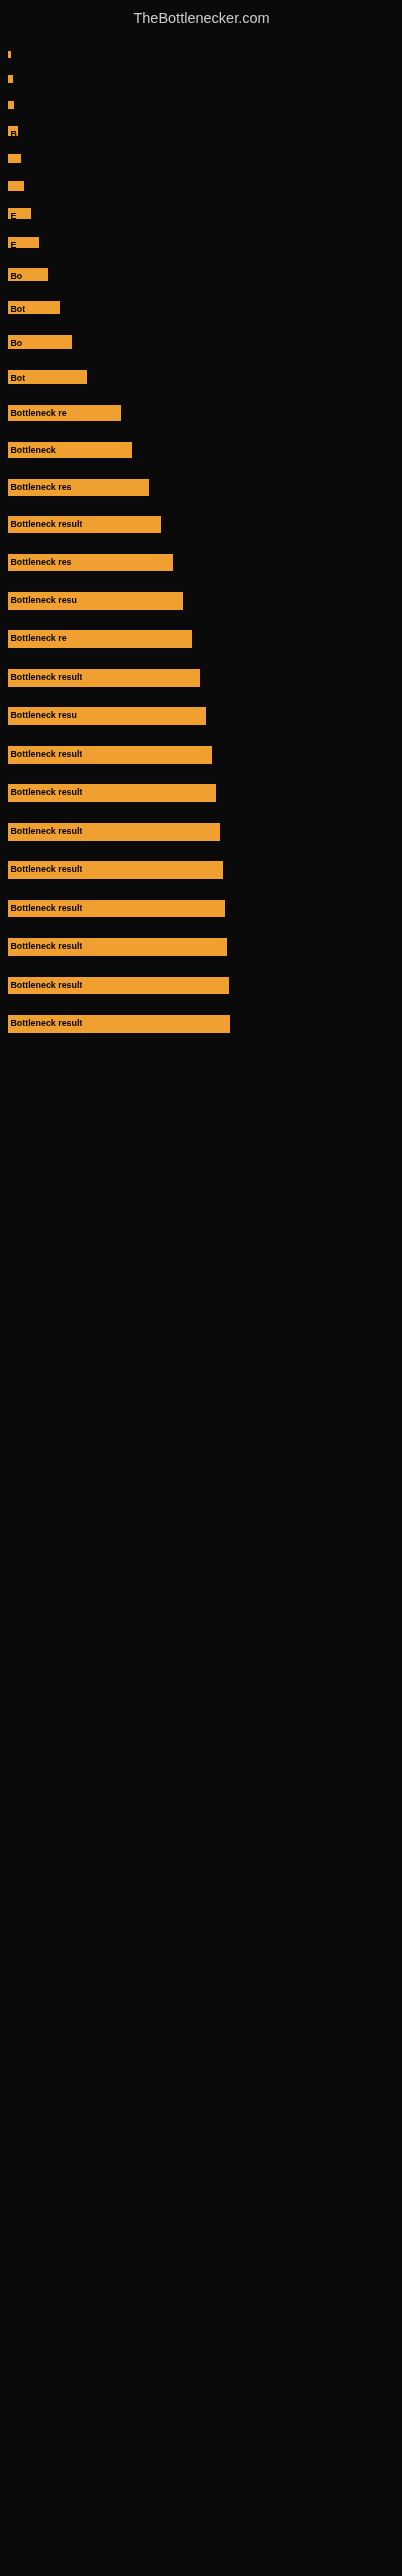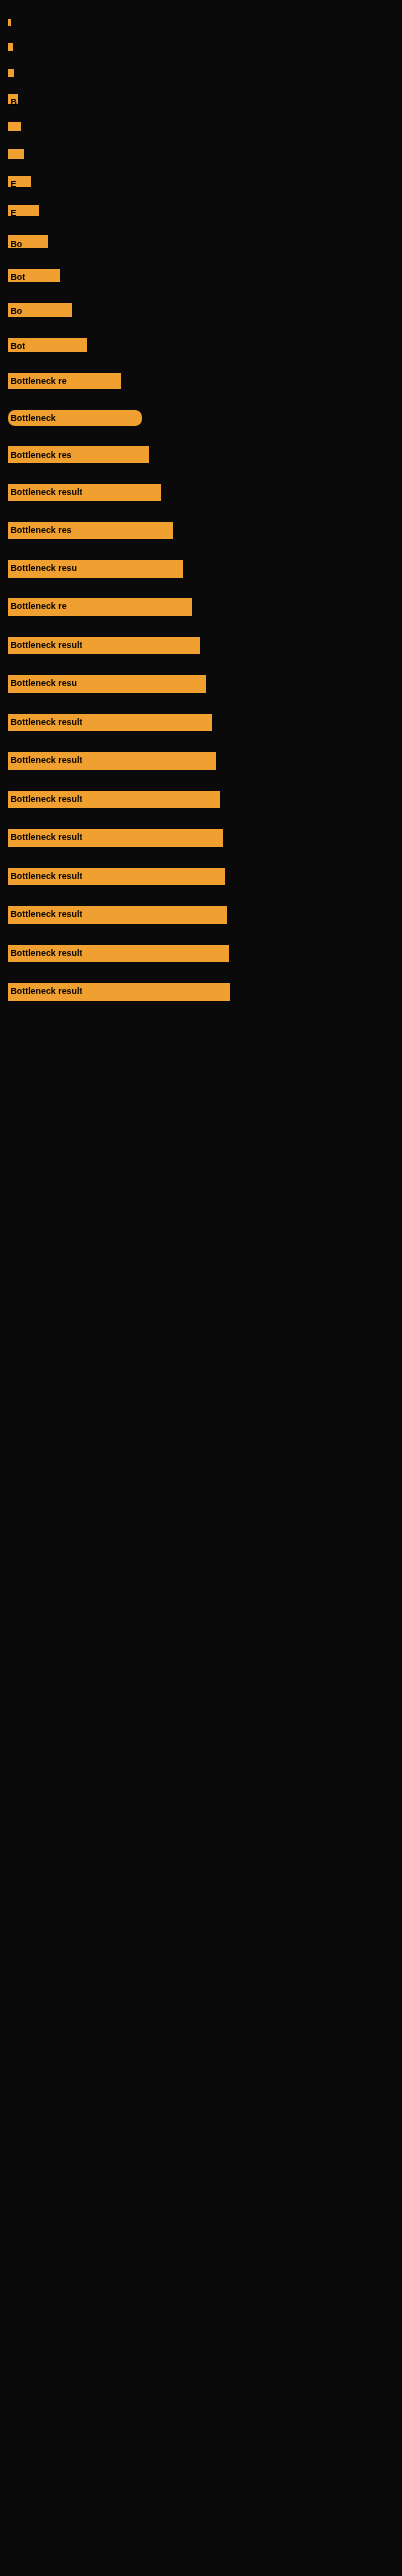--- a/index.html
+++ b/index.html
@@ -45,21 +45,21 @@
     .bar-w-5  { width: 13px; }
     .bar-w-6  { width: 16px; }
     .bar-w-7  { width: 22.5px; }
     .bar-w-8  { width: 31px; }
     .bar-w-9  { width: 40px; }
     .bar-w-10 { width: 52px; }
     .bar-w-11 { width: 64px; }
     .bar-w-12 { width: 79px; }
     .bar-w-13 { width: 95px; }
     .bar-w-14 { width: 113px; }
-    .bar-w-15 { width: 134px; border-radius: 7px; }
+    .bar-w-15 { width: 124px; }
     .bar-w-16 { width: 141px; }
     .bar-w-17 { width: 153px; }
     .bar-w-18 { width: 165px; }
     .bar-w-19 { width: 175px; }
     .bar-w-20 { width: 184px; }
     .bar-w-21 { width: 192px; }
     .bar-w-22 { width: 198px; }
     .bar-w-23 { width: 204px; }
     .bar-w-24 { width: 208px; }
     .bar-w-25 { width: 212px; }
@@ -72,20 +72,23 @@
     .bar-block {
       background-color: #f0a030;
       height: 17.7px;
       display: inline-block;
     }
   </style>
 </head>
 <body>
 
 <div>
+  <div>
+    <h1 class="site-title">TheBottlenecker.com</h1>
+  </div>
 
   <div class="chart-area" id="chart-container">
   <div class="bar-row" style="margin-bottom: 0px; padding-top: 6.4px; padding-bottom: 6.4px;">
         <div class="bar-block bar-w-1" style="height: 6.4px;"></div>
       </div>
       <div class="bar-row" style="margin-bottom: 0px; padding-top: 6.4px; padding-bottom: 6.4px;">
         <div class="bar-block bar-w-2" style="height: 8px;"></div>
       </div>
       <div class="bar-row" style="margin-bottom: 0px; padding-top: 6.4px; padding-bottom: 6.4px;">
         <div class="bar-block bar-w-3" style="height: 8px;"></div>

